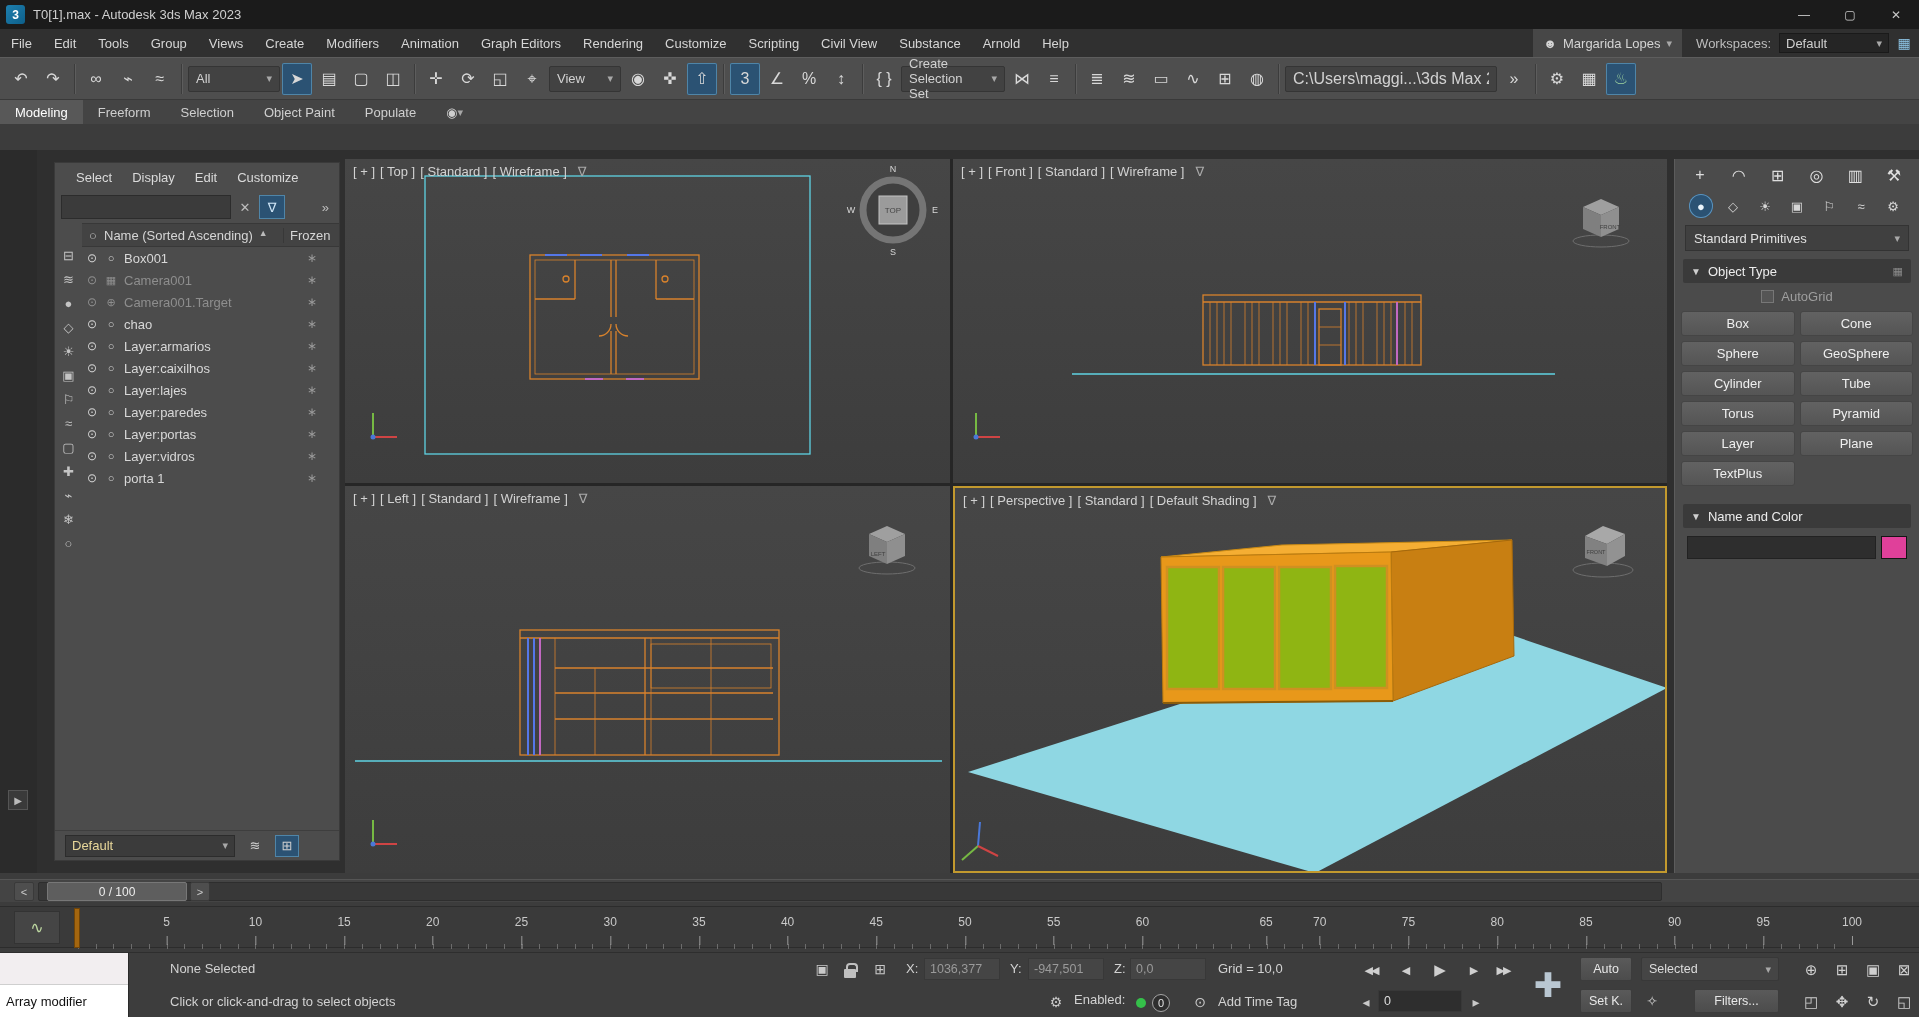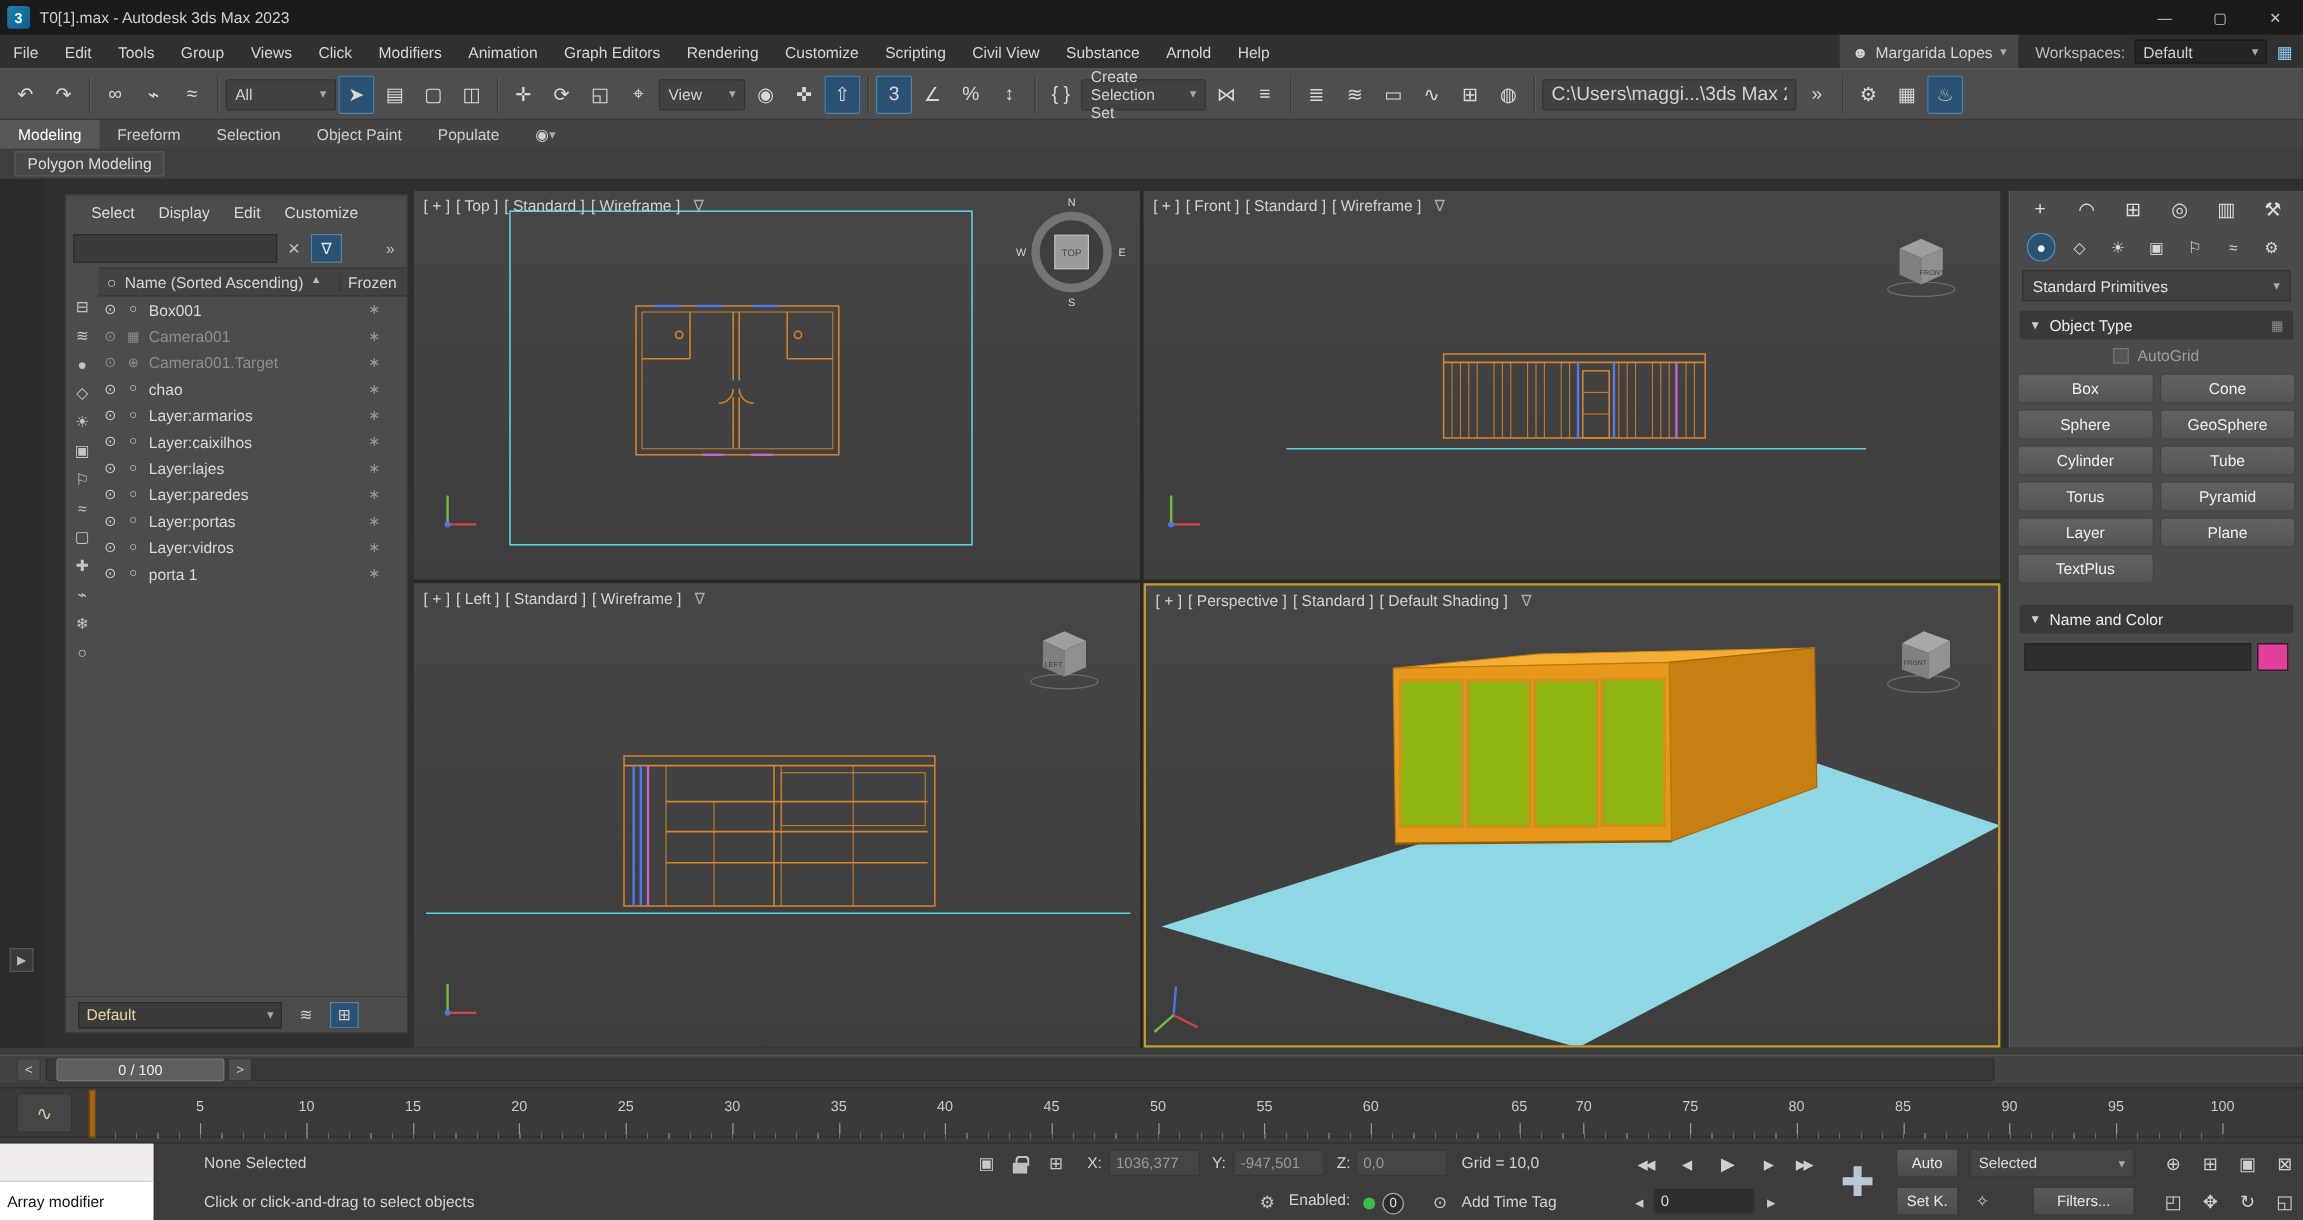--- a/index.html
+++ b/index.html
@@ -148,21 +148,21 @@
       <div class="wbtn close">✕</div>
     </div>
   </div>
 
   <div class="menubar">
     <div class="menu-item">File</div>
     <div class="menu-item">Edit</div>
     <div class="menu-item">Tools</div>
     <div class="menu-item">Group</div>
     <div class="menu-item">Views</div>
-    <div class="menu-item">Click</div>
+    <div class="menu-item">Create</div>
     <div class="menu-item">Modifiers</div>
     <div class="menu-item">Animation</div>
     <div class="menu-item">Graph Editors</div>
     <div class="menu-item">Rendering</div>
     <div class="menu-item">Customize</div>
     <div class="menu-item">Scripting</div>
     <div class="menu-item">Civil View</div>
     <div class="menu-item">Substance</div>
     <div class="menu-item">Arnold</div>
     <div class="menu-item">Help</div>
@@ -243,23 +243,20 @@
   <div class="ribbontabs">
     <div class="rtab active">Modeling</div>
     <div class="rtab">Freeform</div>
     <div class="rtab">Selection</div>
     <div class="rtab">Object Paint</div>
     <div class="rtab">Populate</div>
     <div class="rtab">
       <span>◉</span>
       <span class="tcaret">▾</span>
     </div>
-  </div>
-  <div class="ribbonsub">
-    <div class="polybox">Polygon Modeling</div>
   </div>
 
   <div class="main">
     <div class="leftstrip">
       <div class="stripbtn">▶</div>
     </div>
 
     <div class="explorer">
       <div class="ex-menus">
         <span class="ex-menu">Select</span>

